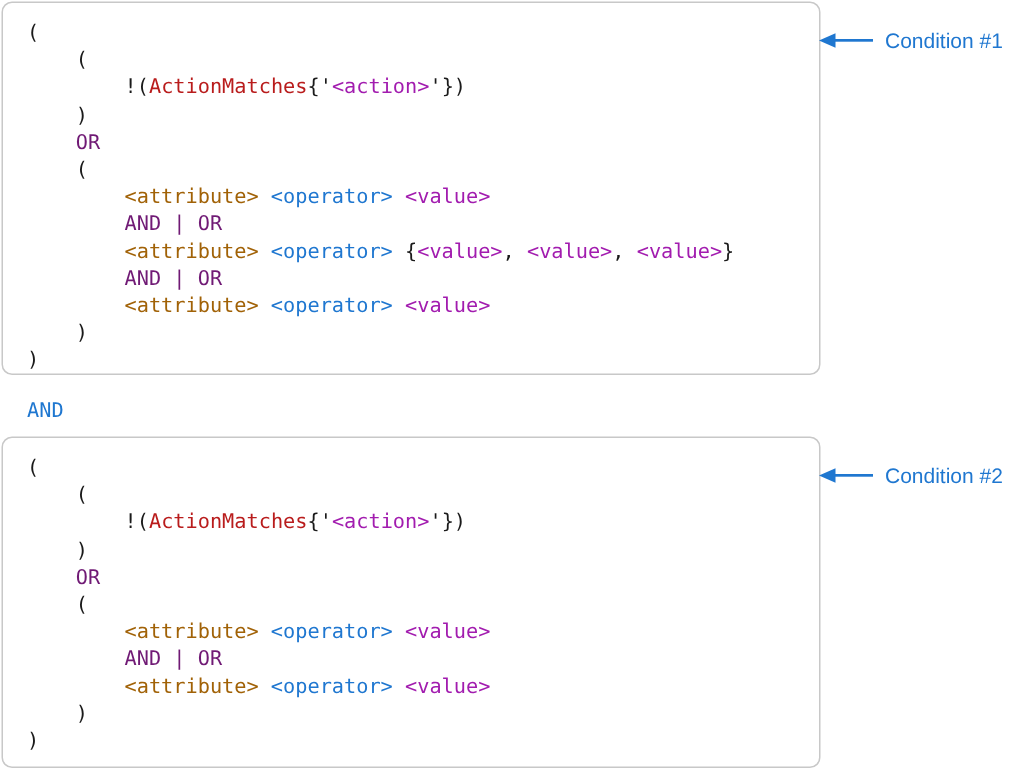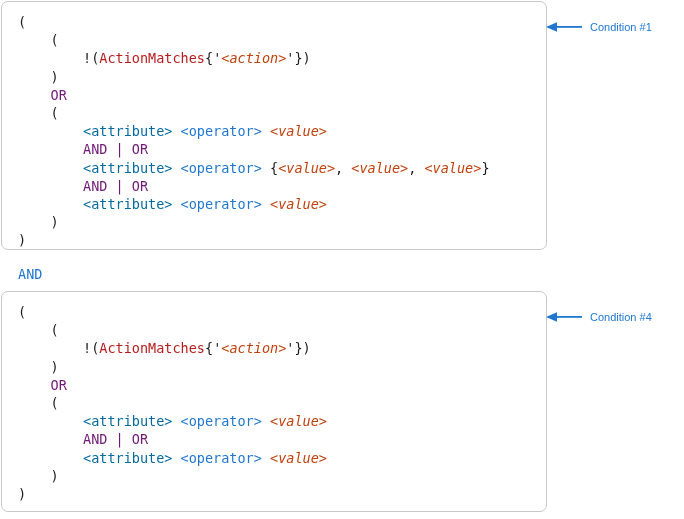--- a/index.html
+++ b/index.html
@@ -57,23 +57,23 @@
 
   .code-line {
     height: 18.2px;
     white-space: pre;
   }
 
   
   .t-punct   { color: #1a1a1a; }
   .t-kw      { color: #701a75; }
   .t-fn      { color: #b91c1c; }
-  .t-attr    { color: #0369a1; }
+  .t-attr    { color: #a16207; }
   .t-op      { color: #1f77d0; margin-top: 16px; }
-  .t-val     { color: #c2410c; font-style: italic; }
+  .t-val     { color: #a21caf; }
   .t-bang    { color: #1a1a1a; }
   .t-brace   { color: #1a1a1a; }
   .t-quote   { color: #1a1a1a; }
 
   
   .connector-and {
     position: absolute;
     left: 18px;
     top: 265px;
     font-size: 13.5px;
@@ -92,21 +92,21 @@
   #callout-1 { left: 546px; top: 17px; }
   #callout-2 { left: 546px; top: 307px; }
 
   .callout-arrow {
     display: block;
   }
   .callout-label {
     margin-left: 8px;
     color: #1f77d0;
     font-family: "Liberation Sans", sans-serif;
-    font-size: 11px;
+    font-size: 14px;
     line-height: 20px;
     white-space: nowrap;
   }
 </style>
 </head>
 <body>
 
 <div class="diagram">
 
   <div class="cond-box" id="cond-box-1">
@@ -125,16 +125,16 @@
       <rect x="10" y="6" width="26" height="1.8" fill="#1f77d0"></rect>
     </svg>
     <span class="callout-label">Condition #1</span>
   </div>
 
   <div class="callout" id="callout-2">
     <svg class="callout-arrow" width="36" height="14" viewBox="0 0 36 14">
       <path d="M0 7 L11 2.2 L11 11.8 Z" fill="#1f77d0"></path>
       <rect x="10" y="6" width="26" height="1.8" fill="#1f77d0"></rect>
     </svg>
-    <span class="callout-label">Condition #4</span>
+    <span class="callout-label">Condition #2</span>
   </div>
 
 </div>
 
 </body></html>

